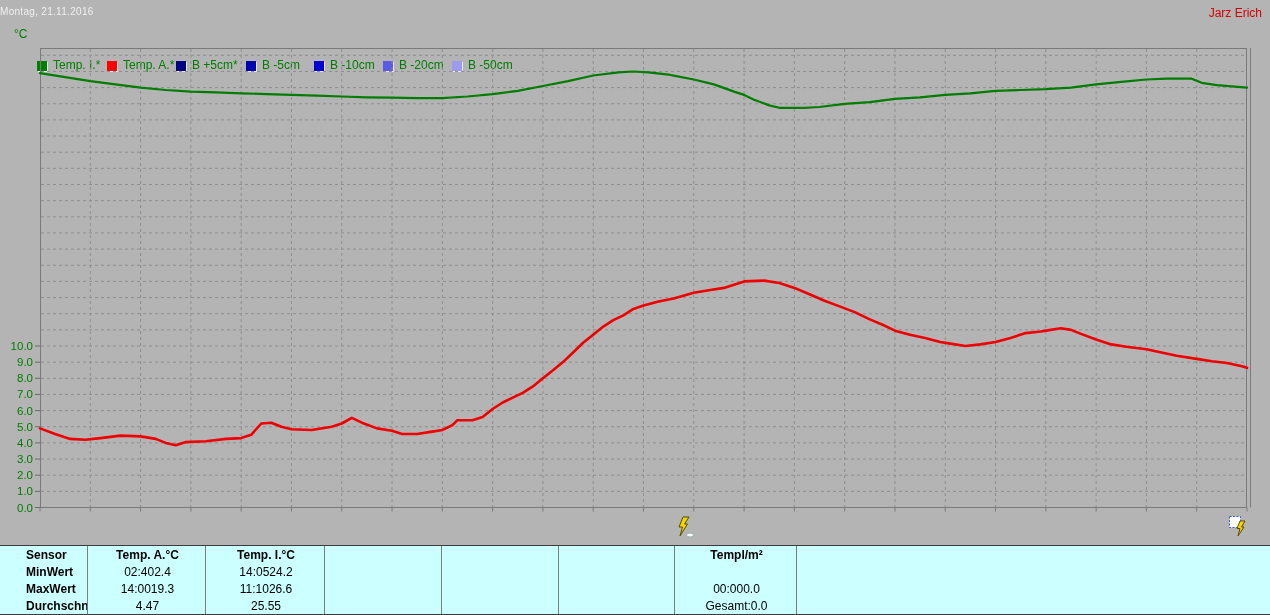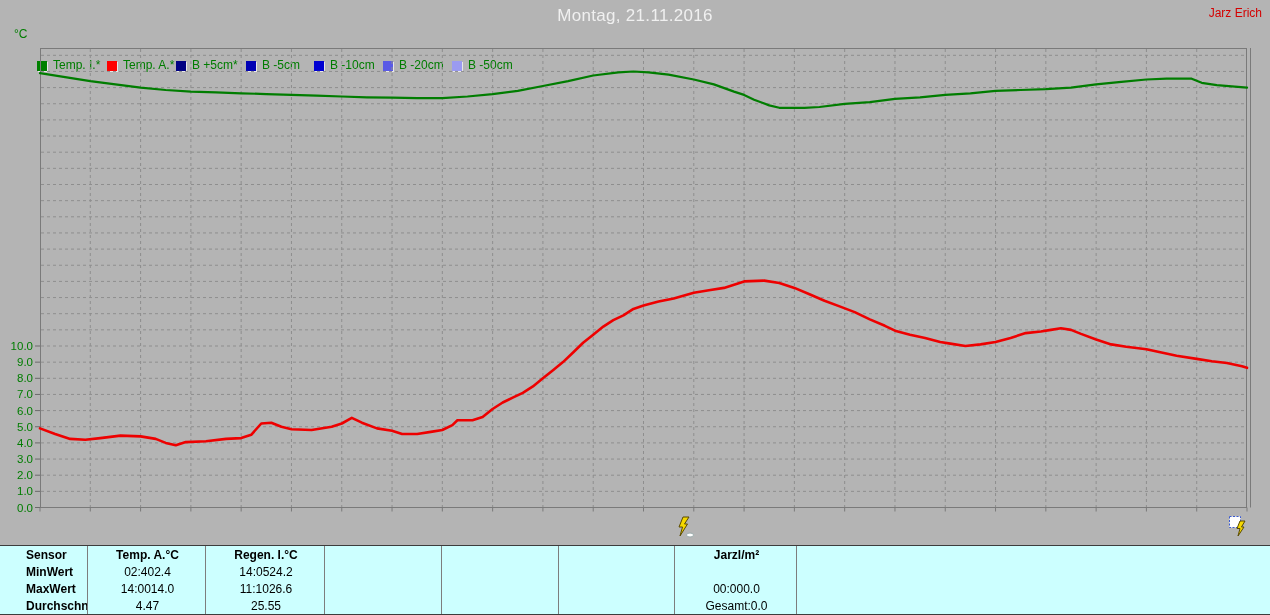--- a/index.html
+++ b/index.html
@@ -1,19 +1,19 @@
 <!DOCTYPE html>
 <html><head>
 <meta charset="utf-8">
 <style>
   html,body{margin:0;padding:0;background:#888;}
   .screen{position:relative;width:1270px;height:615px;background:#b4b4b4;
           font-family:"Liberation Sans",sans-serif;overflow:hidden;}
-  .title{position:absolute;top:6px;left:0;right:0;text-align:center;
-         color:#f0f0f0;font-size:17px;letter-spacing:.3px;}
+  .title{position:absolute;top:6px;left:0;right:0;
+         color:#f0f0f0;font-size:10px;letter-spacing:.3px;}
   .user{position:absolute;top:6px;right:8px;color:#d40000;font-size:12px;margin-left:29px;}
   .unit{position:absolute;top:27px;left:14px;color:#007d00;font-size:12px;}
   .legend-item{position:absolute;top:15px;display:flex;align-items:center;height:13px;margin-top:44px;}
   .legend-swatch{width:10px;height:10px;display:inline-block;margin-right:6px;
                  box-shadow:1px 1px 0 #e8e8e8;}
   .legend-label{color:#007d00;font-size:12px;line-height:13px;white-space:nowrap;}
   #chartsvg{position:absolute;left:0;top:0;}
   .flash-icon{position:absolute;}
   
   .stats{position:absolute;left:0;top:545px;width:1270px;height:68px;background:#ccffff;
@@ -193,31 +193,31 @@
       <div class="cell hdr">
           <span>Temp. A.</span>
           <span>°C</span>
         </div>
       <div class="cell">
           <span>02:40</span>
           <span>2.4</span>
         </div>
       <div class="cell">
           <span>14:00</span>
-          <span>14.0</span>
+          <span>19.3</span>
         </div>
       <div class="cell">
           <span></span>
           <span>4.47</span>
         </div>
     </div>
 
     <div class="scol">
       <div class="cell hdr">
-          <span>Regen. I.</span>
+          <span>Temp. I.</span>
           <span>°C</span>
         </div>
       <div class="cell">
           <span>14:05</span>
           <span>24.2</span>
         </div>
       <div class="cell">
           <span>11:10</span>
           <span>26.6</span>
         </div>
@@ -227,21 +227,21 @@
         </div>
     </div>
 
     <div class="scol"></div>
     <div class="scol"></div>
     <div class="scol"></div>
 
 
     <div class="scol">
       <div class="cell hdr">
-          <span>Jarz</span>
+          <span>Temp</span>
           <span>l/m²</span>
         </div>
       <div class="cell">
           <span></span>
           <span></span>
         </div>
       <div class="cell">
           <span>00:00</span>
           <span>0.0</span>
         </div>

